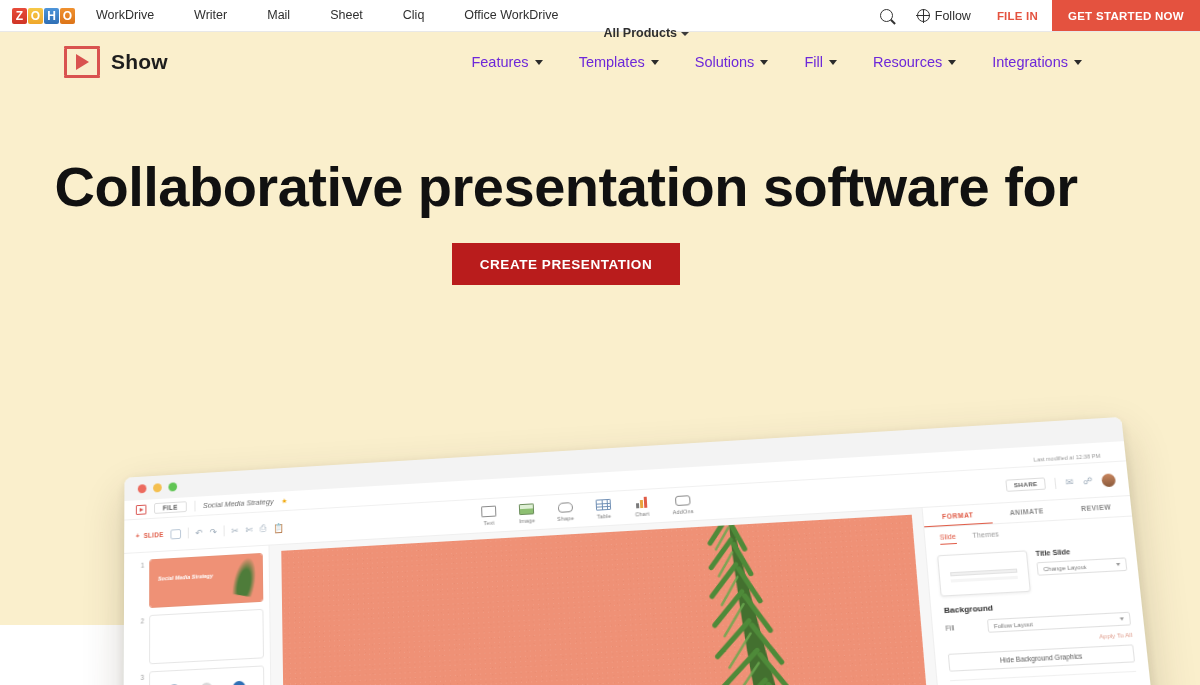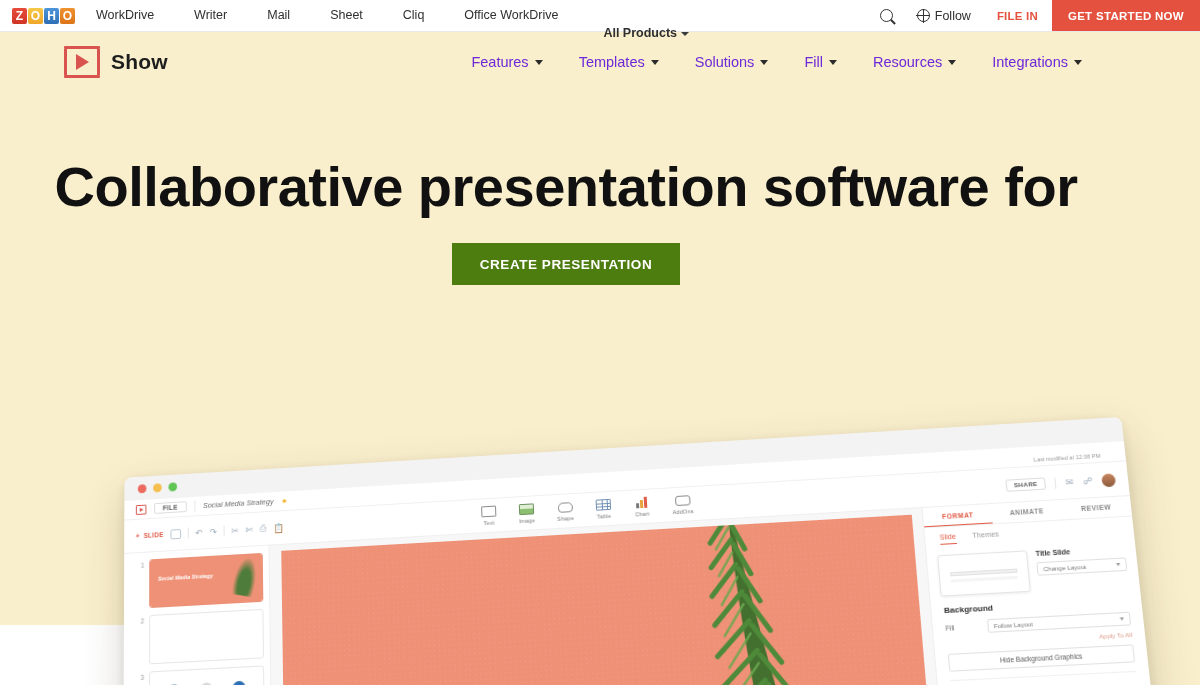--- a/index.html
+++ b/index.html
@@ -117,21 +117,21 @@
   .hero-title {
     margin-top: 125px;
     font-size: 56px; line-height: 60px; font-weight: bold; color: #111111;
     letter-spacing: -.5px;
   }
   .hero-sub {
     margin-top: 22px; font-size: 17.5px; line-height: 29px; color: #3b3b3b;
   }
   .cta-wrap { margin-top: 26px; }
   .cta {
-    display: inline-block; background: #4d7c0f; color: #fff;
+    display: inline-block; background: #b91c1c; color: #fff;
     font-size: 13.5px; font-weight: bold; letter-spacing: .55px;
     padding: 14px 28px 13px; border: none;
   }
 
   
   .mock {
     position: absolute; left: 112px; top: 448px;
     width: 1000px; height: 380px;
     z-index: 20;
     transform: perspective(1400px) rotateX(9deg) rotateZ(-2.9deg) rotateY(-4deg);

